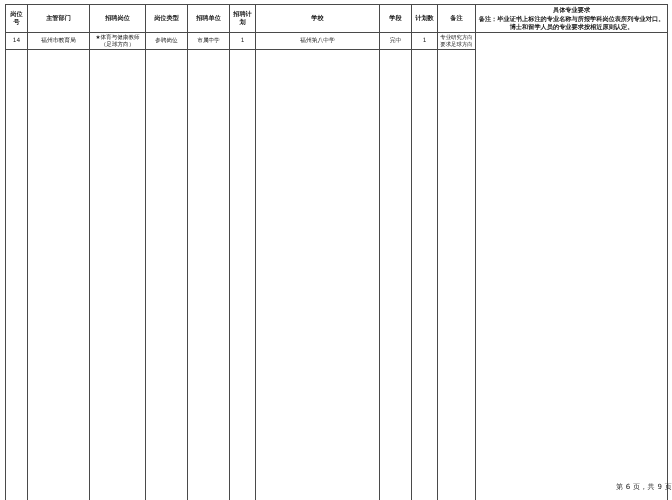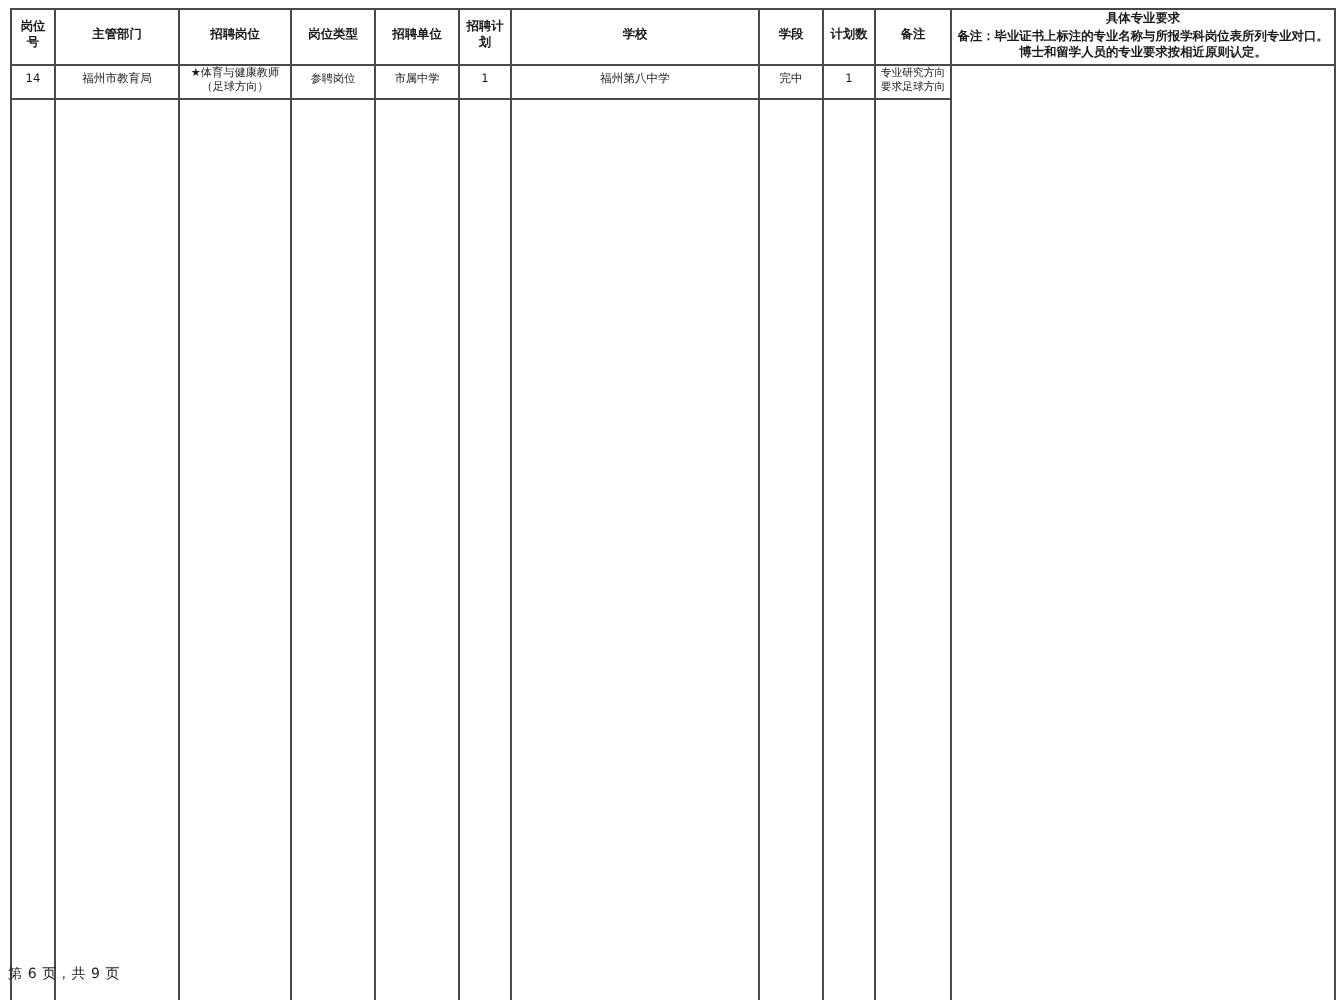--- a/index.html
+++ b/index.html
@@ -92,24 +92,24 @@
   col.c-unit   { width: 42px; }
   col.c-plan   { width: 26px; }
   col.c-school { width: 124px; }
   col.c-stage  { width: 32px; }
   col.c-count  { width: 26px; }
   col.c-remark { width: 38px; }
   col.c-spec   { width: 192px; }
 
   .footer {
     position: absolute;
-    left: 4px;
+    left: 16px;
     right: 0;
     bottom: 8px;
-    text-align: left;
+    text-align: right;
     font-size: 7px;
     letter-spacing: 0.3px;
   }
 </style>
 </head>
 <body>
 
 <div id="sheet">
   <table class="recruit">
     <colgroup>

